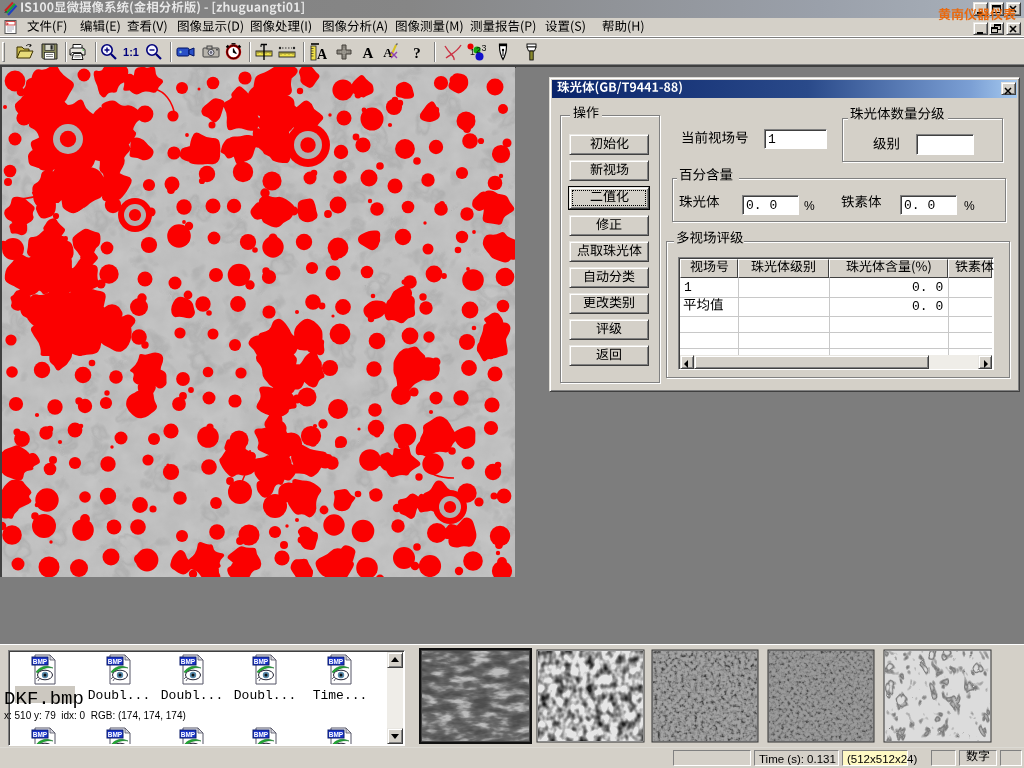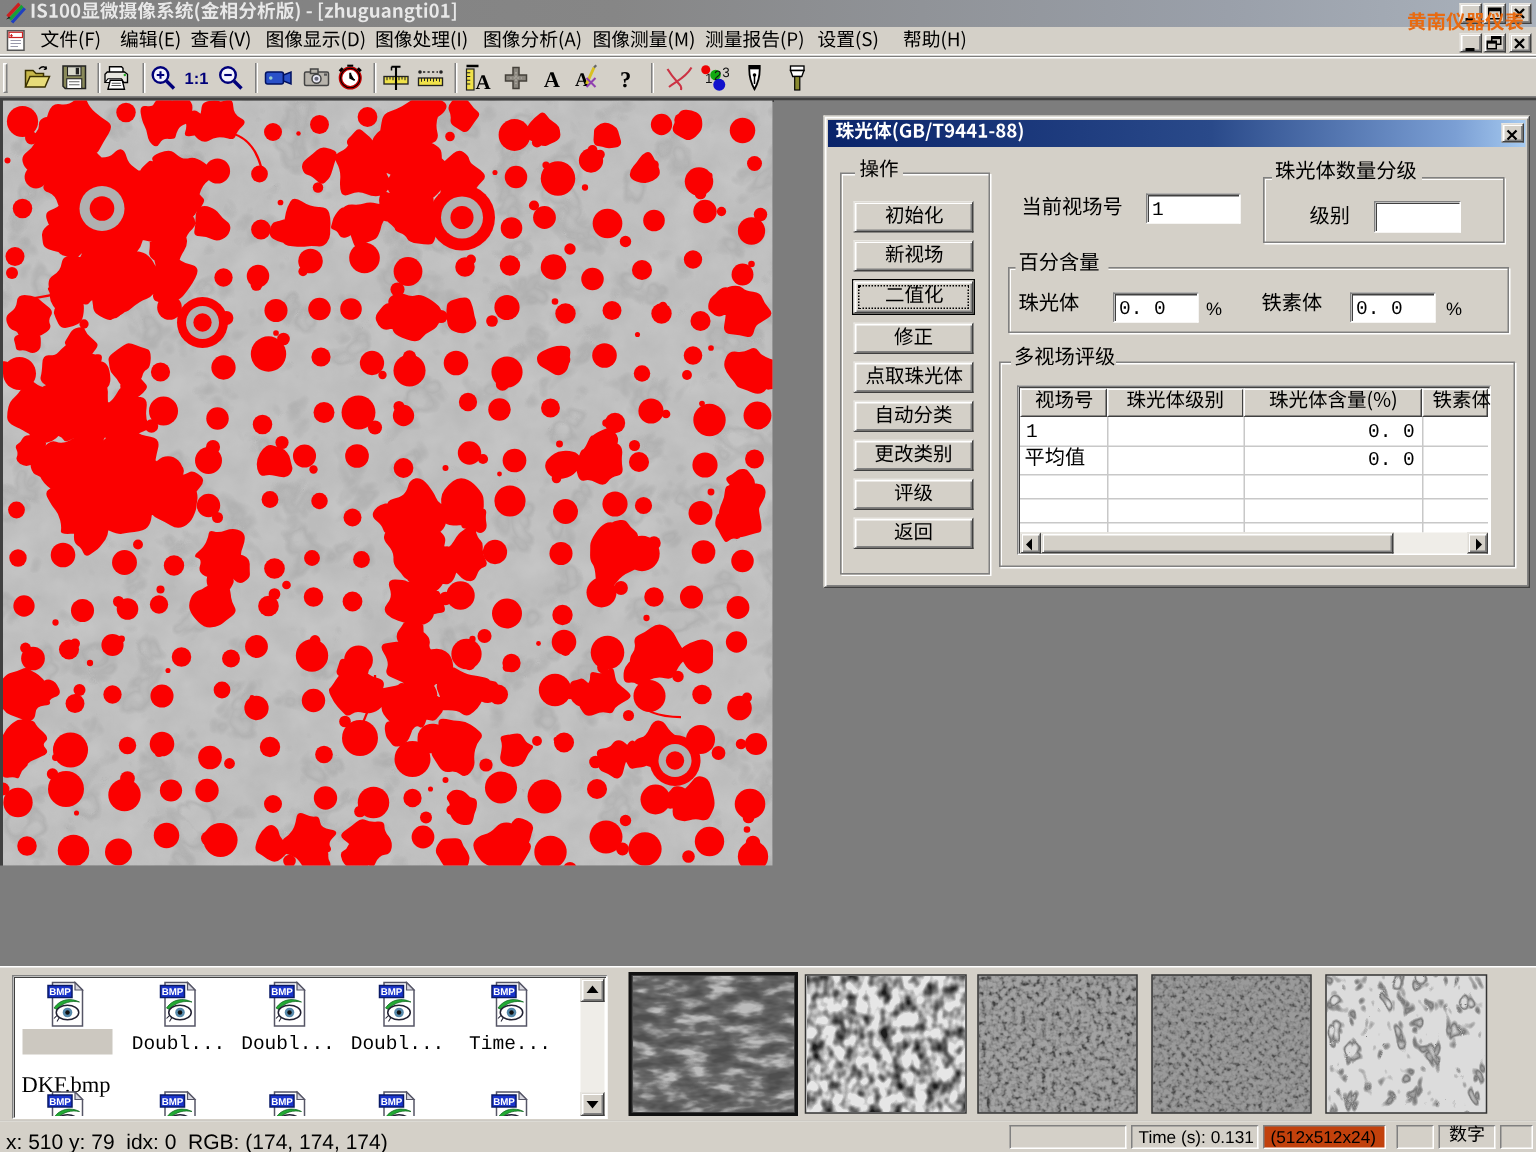--- a/index.html
+++ b/index.html
@@ -630,21 +630,21 @@
 <path d="M19 1 L24 6 H19 Z" fill="#d8d8e0" stroke="#556" stroke-width="0.8"></path>
 <rect x="1" y="3" width="16" height="8" fill="#1a35cc" stroke="#0a1a66"></rect>
 <text x="9" y="9.5" font-size="6.5" font-weight="bold" fill="#fff" text-anchor="middle" font-family="Liberation Sans">BMP</text>
 <path d="M5 18 C9 12 16 11 22 14 C17 13 11 14 7 19 Z" fill="#22aa33" stroke="#116622" stroke-width="0.5"></path>
 <ellipse cx="14" cy="21" rx="7.5" ry="4.8" fill="#fff" stroke="#223"></ellipse>
 <circle cx="14" cy="21" r="3.2" fill="#5588aa"></circle>
 <circle cx="14" cy="21" r="1.5" fill="#111"></circle>
 <path d="M7 23 L5 25 M8.5 24.5 L7 27" stroke="#223" stroke-width="0.7"></path>
 </svg></div>
 <div class="abs" style="left:15px;top:686px;width:60px;height:17px;background:#ccc8c0"></div>
-<div class="txt" style="left:44px;top:716px;font-size:15px;font-family:Liberation Serif, serif;transform:translateX(-50%)">DKF.bmp</div>
+<div class="txt" style="left:44px;top:688px;font-size:19px;font-family:Liberation Mono, monospace;transform:translateX(-50%)">DKF.bmp</div>
 <div class="txt" style="left:119px;top:688px;font-size:13px;font-family:'Liberation Mono',monospace;transform:translateX(-50%)">Doubl...</div>
 <div class="txt" style="left:192px;top:688px;font-size:13px;font-family:'Liberation Mono',monospace;transform:translateX(-50%)">Doubl...</div>
 <div class="txt" style="left:265px;top:688px;font-size:13px;font-family:'Liberation Mono',monospace;transform:translateX(-50%)">Doubl...</div>
 <div class="txt" style="left:340px;top:688px;font-size:13px;font-family:'Liberation Mono',monospace;transform:translateX(-50%)">Time...</div>
 <div class="abs" style="left:31px;top:727px;height:17px;overflow:hidden"><svg width="26" height="31" viewBox="0 0 26 31">
 <path d="M4 1 H19 L24 6 V30 H4 Z" fill="#fff" stroke="#556"></path>
 <path d="M19 1 L24 6 H19 Z" fill="#d8d8e0" stroke="#556" stroke-width="0.8"></path>
 <rect x="1" y="3" width="16" height="8" fill="#1a35cc" stroke="#0a1a66"></rect>
 <text x="9" y="9.5" font-size="6.5" font-weight="bold" fill="#fff" text-anchor="middle" font-family="Liberation Sans">BMP</text>
 <path d="M5 18 C9 12 16 11 22 14 C17 13 11 14 7 19 Z" fill="#22aa33" stroke="#116622" stroke-width="0.5"></path>
@@ -768,26 +768,26 @@
       <rect x="350" y="2" width="106" height="92" fill="#9a9a9a" stroke="#333"></rect>
       <rect x="351" y="3" width="104" height="90" filter="url(#t4f)" opacity="0.95"></rect>
     </g>
     <g>
       <rect x="466" y="2" width="107" height="92" fill="#dcdcdc" stroke="#333"></rect>
       <rect x="467" y="3" width="105" height="90" filter="url(#t5f)" opacity="0.9"></rect>
     </g>
     <rect x="2" y="1" width="111" height="94" fill="none" stroke="#111" stroke-width="2"></rect>
   </svg>
 <div class="abs" style="left:0;top:747px;width:1024px;height:21px;background:#d4d0c8;border-top:1px solid #dcdad4"></div>
-<div class="txt" style="left:4px;top:753px;font-size:14px;color:#000">x: 510 y: 79  idx: 0  RGB: (174, 174, 174)</div>
+<div class="txt" style="left:4px;top:710px;font-size:10px;color:#000">x: 510 y: 79  idx: 0  RGB: (174, 174, 174)</div>
 <div class="abs" style="left:673px;top:750px;width:78px;height:16px;border:1px solid;border-color:#808080 #fff #fff #808080;background:#d4d0c8"></div>
 <div class="abs" style="left:754px;top:750px;width:85px;height:16px;border:1px solid;border-color:#808080 #fff #fff #808080;background:#d4d0c8">
     <div class="txt" style="left:4px;top:2px;font-size:11.5px">Time (s): 0.131</div>
   </div>
-<div class="abs" style="left:842px;top:750px;width:82px;height:16px;border:1px solid;border-color:#808080 #fff #fff #808080;background:#c2410c">
+<div class="abs" style="left:842px;top:750px;width:66px;height:16px;border:1px solid;border-color:#808080 #fff #fff #808080;background:#fef9c3">
     <div class="txt" style="left:4px;top:2px;font-size:11.5px">(512x512x24)</div>
   </div>
 <div class="abs" style="left:931px;top:750px;width:25px;height:16px;border:1px solid;border-color:#808080 #fff #fff #808080;background:#d4d0c8"></div>
 <div class="abs" style="left:959px;top:750px;width:38px;height:16px;border:1px solid;border-color:#808080 #fff #fff #808080;background:#d4d0c8"></div>
 <svg style="position:absolute;left:966px;top:751px;overflow:visible" width="26" height="16">
     <path d="M5.3 -0.5C5.1 -0.0 4.7 0.7 4.4 1.1L5.0 1.4C5.3 1.0 5.7 0.4 6.1 -0.2ZM1.1 -0.2C1.4 0.3 1.7 1.0 1.8 1.4L2.5 1.1C2.4 0.7 2.1 0.0 1.7 -0.4ZM4.9 6.2C4.6 6.9 4.3 7.4 3.8 7.8C3.3 7.6 2.9 7.4 2.4 7.2C2.6 6.9 2.8 6.6 3.0 6.2ZM1.3 7.5C1.9 7.8 2.6 8.1 3.2 8.4C2.4 8.9 1.5 9.3 0.5 9.5C0.6 9.7 0.8 10.0 0.9 10.2C2.0 9.9 3.0 9.5 3.9 8.8C4.3 9.0 4.7 9.2 4.9 9.4L5.5 8.8C5.2 8.7 4.9 8.4 4.5 8.2C5.1 7.5 5.6 6.7 5.9 5.7L5.4 5.4L5.3 5.5H3.3L3.6 4.9L2.8 4.7C2.7 5.0 2.6 5.2 2.5 5.5H0.8V6.2H2.1C1.8 6.7 1.6 7.2 1.3 7.5ZM3.1 -0.7V1.5H0.6V2.3H2.8C2.2 3.0 1.3 3.8 0.5 4.1C0.6 4.3 0.9 4.6 1.0 4.8C1.7 4.4 2.5 3.8 3.1 3.0V4.5H3.9V2.9C4.5 3.3 5.2 3.9 5.5 4.1L6.0 3.5C5.7 3.3 4.7 2.6 4.1 2.3H6.4V1.5H3.9V-0.7ZM7.5 -0.6C7.2 1.5 6.7 3.5 5.8 4.8C6.0 4.9 6.3 5.2 6.5 5.3C6.8 4.9 7.0 4.3 7.3 3.8C7.5 4.9 7.9 6.0 8.3 7.0C7.7 8.1 6.7 9.0 5.4 9.6C5.6 9.8 5.8 10.2 5.9 10.4C7.1 9.7 8.1 8.9 8.8 7.8C9.4 8.8 10.1 9.6 11.1 10.2C11.2 10.0 11.5 9.7 11.7 9.5C10.7 9.0 9.9 8.1 9.3 7.0C9.9 5.7 10.3 4.2 10.6 2.4H11.4V1.6H8.0C8.1 0.9 8.3 0.2 8.4 -0.5ZM9.7 2.4C9.5 3.8 9.2 5.0 8.8 6.0C8.3 5.0 8.0 3.7 7.8 2.4Z M17.5 5.0V5.8H12.8V6.6H17.5V9.2C17.5 9.4 17.5 9.4 17.2 9.4C17.0 9.4 16.2 9.4 15.4 9.4C15.6 9.6 15.8 10.1 15.8 10.3C16.8 10.3 17.5 10.3 17.9 10.2C18.3 10.0 18.5 9.7 18.5 9.2V6.6H23.2V5.8H18.5V5.3C19.5 4.8 20.6 3.9 21.3 3.2L20.7 2.7L20.5 2.7H14.8V3.6H19.6C19.0 4.1 18.2 4.7 17.5 5.0ZM17.1 -0.5C17.3 -0.2 17.5 0.2 17.7 0.5H13.0V3.0H13.8V1.4H22.1V3.0H23.0V0.5H18.8C18.6 0.1 18.3 -0.4 18.0 -0.8Z" fill="#000"></path>
   </svg>
 <div class="abs" style="left:1000px;top:750px;width:22px;height:16px;border:1px solid;border-color:#808080 #fff #fff #808080;background:#d4d0c8"></div>
 <div class="abs" style="left:549px;top:77px;width:471px;height:315px;background:#d4d0c8;border:1px solid;border-color:#dcdad4 #404040 #404040 #dcdad4;box-shadow:inset 1px 1px 0 #fff,inset -1px -1px 0 #808080"></div>
 <div class="abs" style="left:552px;top:80px;width:465px;height:18px;background:linear-gradient(90deg,#0a246a,#2a4a8a 55%,#7b9fd4 90%,#a6caf0)"></div>

